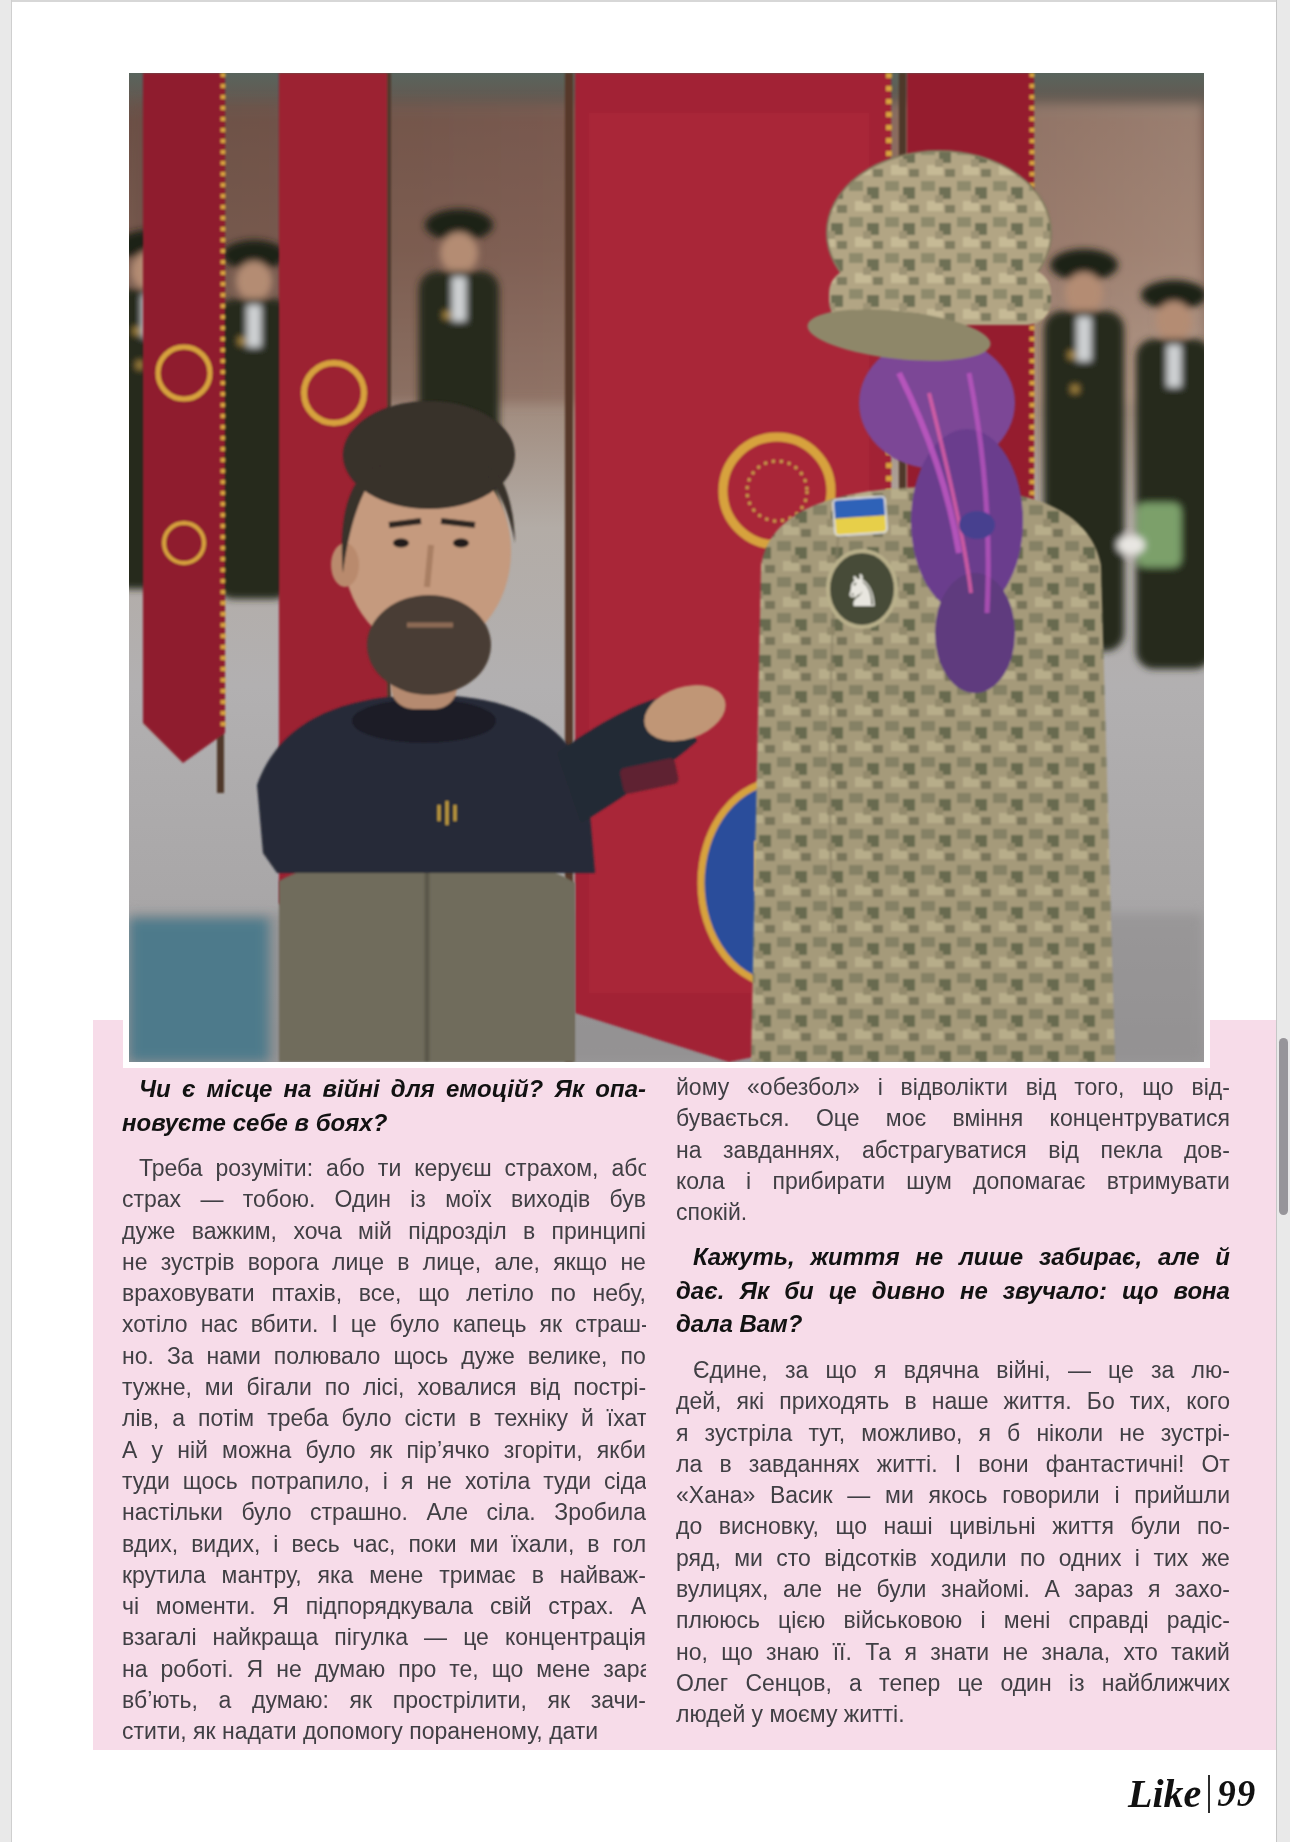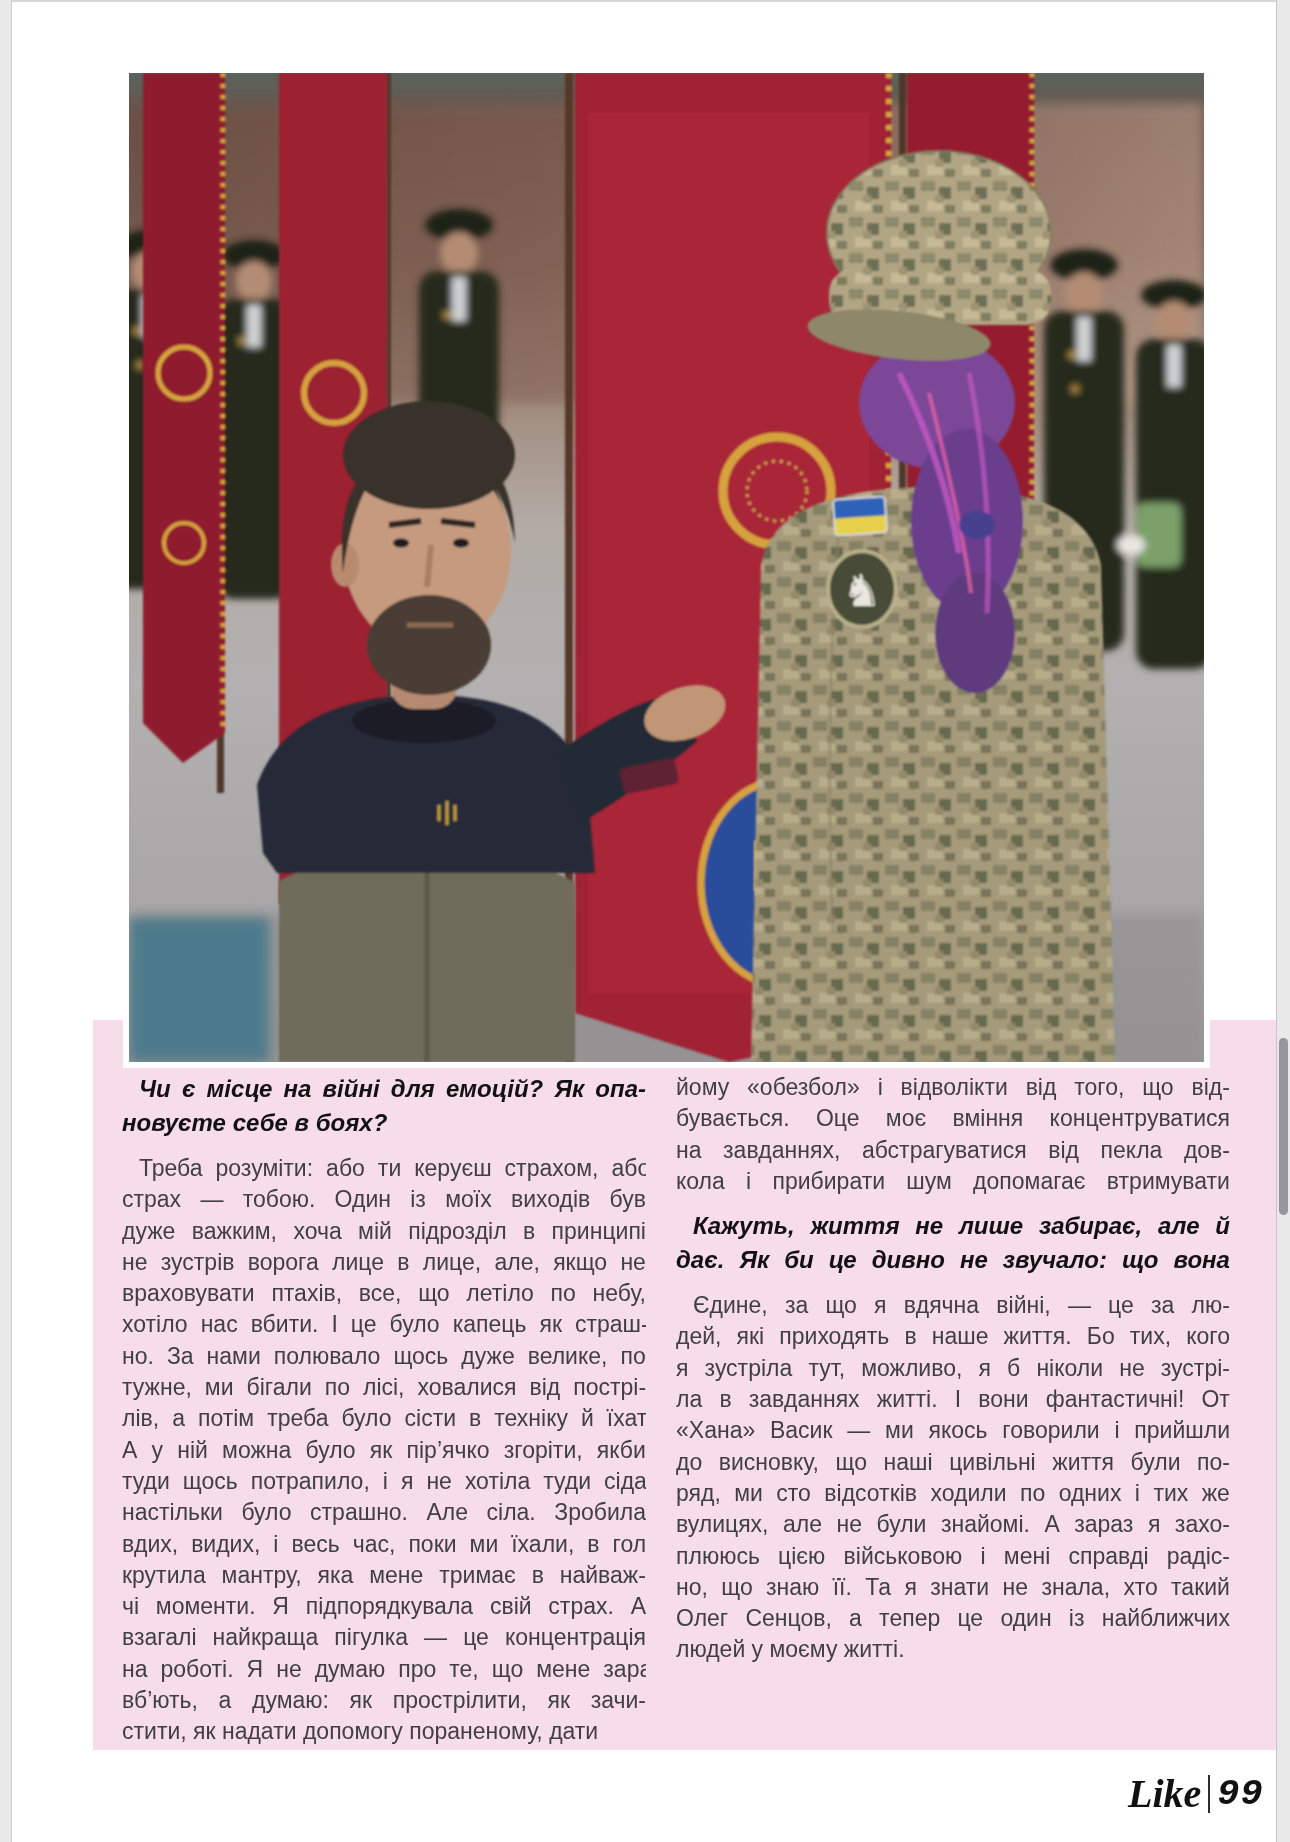--- a/index.html
+++ b/index.html
@@ -25,21 +25,21 @@
   .line{display:flex;justify-content:space-between;white-space:pre;overflow:hidden;}
   .line.last{display:block;white-space:normal;}
   .line.indent{padding-left:17px;}
   
   .photo{position:absolute;left:111px;top:67px;width:1075px;height:989px;border:6px solid #ffffff;background:#b0aeaf;}
   .photo svg{display:block;width:100%;height:100%;}
   
   .footer{position:absolute;left:1116px;top:1770px;display:flex;align-items:center;gap:7px;color:#111;}
   .footer .brand{font-family:"Liberation Serif","DejaVu Serif",serif;font-style:italic;font-weight:bold;font-size:40px;}
   .footer .divider{width:2px;height:38px;background:#2c2c2c;}
-  .footer .pagenum{font-family:Liberation Mono, monospace;font-style:italic;font-weight:bold;font-size:37px;letter-spacing:1px;}
+  .footer .pagenum{font-family:Liberation Serif, serif;font-style:italic;font-weight:bold;font-size:37px;letter-spacing:1px;}
 </style>
 </head>
 <body>
 
 <div class="viewport">
   <div class="page">
 
     <div class="pink-panel">
       <div class="columns">
         <div class="col c0">
@@ -68,24 +68,26 @@
               <div class="line"><span>вб’ють,</span><span>а</span><span>думаю:</span><span>як</span><span>прострілити,</span><span>як</span><span>зачи-</span></div>
               <div class="line last">стити, як надати допомогу пораненому, дати</div>
             </div>
           </div>
         <div class="col c1">
             <div class="block para">
               <div class="line"><span>йому</span><span>«обезбол»</span><span>і</span><span>відволікти</span><span>від</span><span>того,</span><span>що</span><span>від-</span></div>
               <div class="line"><span>бувається.</span><span>Оце</span><span>моє</span><span>вміння</span><span>концентруватися</span></div>
               <div class="line"><span>на</span><span>завданнях,</span><span>абстрагуватися</span><span>від</span><span>пекла</span><span>дов-</span></div>
               <div class="line"><span>кола</span><span>і</span><span>прибирати</span><span>шум</span><span>допомагає</span><span>втримувати</span></div>
+              <div class="line last">спокій.</div>
             </div>
             <div class="block question">
               <div class="line indent"><span>Кажуть,</span><span>життя</span><span>не</span><span>лише</span><span>забирає,</span><span>але</span><span>й</span></div>
               <div class="line"><span>дає.</span><span>Як</span><span>би</span><span>це</span><span>дивно</span><span>не</span><span>звучало:</span><span>що</span><span>вона</span></div>
+              <div class="line last">дала Вам?</div>
             </div>
             <div class="block para">
               <div class="line indent"><span>Єдине,</span><span>за</span><span>що</span><span>я</span><span>вдячна</span><span>війні,</span><span>—</span><span>це</span><span>за</span><span>лю-</span></div>
               <div class="line"><span>дей,</span><span>які</span><span>приходять</span><span>в</span><span>наше</span><span>життя.</span><span>Бо</span><span>тих,</span><span>кого</span></div>
               <div class="line"><span>я</span><span>зустріла</span><span>тут,</span><span>можливо,</span><span>я</span><span>б</span><span>ніколи</span><span>не</span><span>зустрі-</span></div>
               <div class="line"><span>ла</span><span>в</span><span>завданнях</span><span>житті.</span><span>І</span><span>вони</span><span>фантастичні!</span><span>От</span></div>
               <div class="line"><span>«Хана»</span><span>Васик</span><span>—</span><span>ми</span><span>якось</span><span>говорили</span><span>і</span><span>прийшли</span></div>
               <div class="line"><span>до</span><span>висновку,</span><span>що</span><span>наші</span><span>цивільні</span><span>життя</span><span>були</span><span>по-</span></div>
               <div class="line"><span>ряд,</span><span>ми</span><span>сто</span><span>відсотків</span><span>ходили</span><span>по</span><span>одних</span><span>і</span><span>тих</span><span>же</span></div>
               <div class="line"><span>вулицях,</span><span>але</span><span>не</span><span>були</span><span>знайомі.</span><span>А</span><span>зараз</span><span>я</span><span>захо-</span></div>

